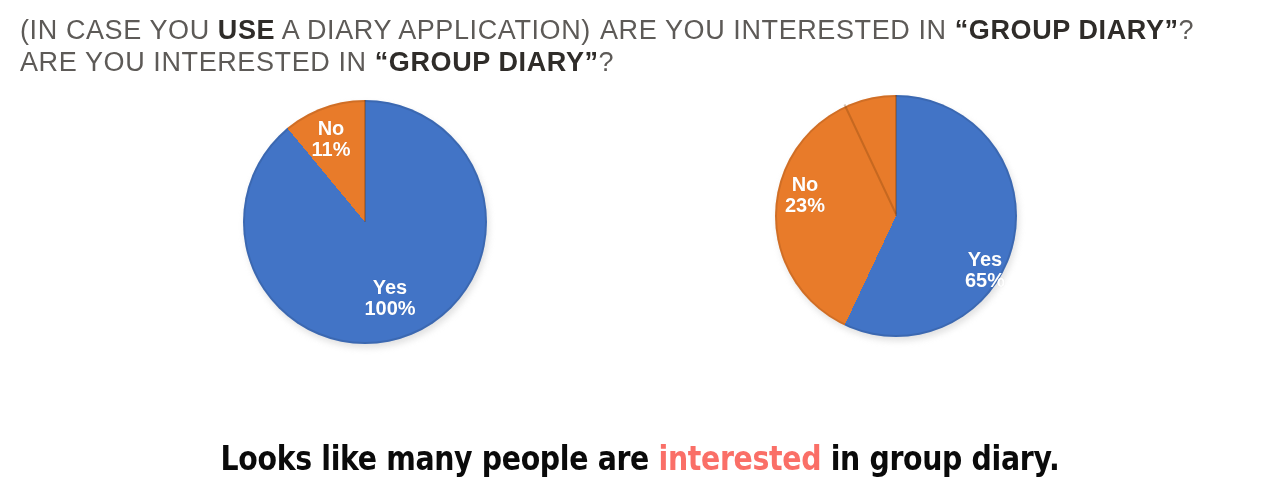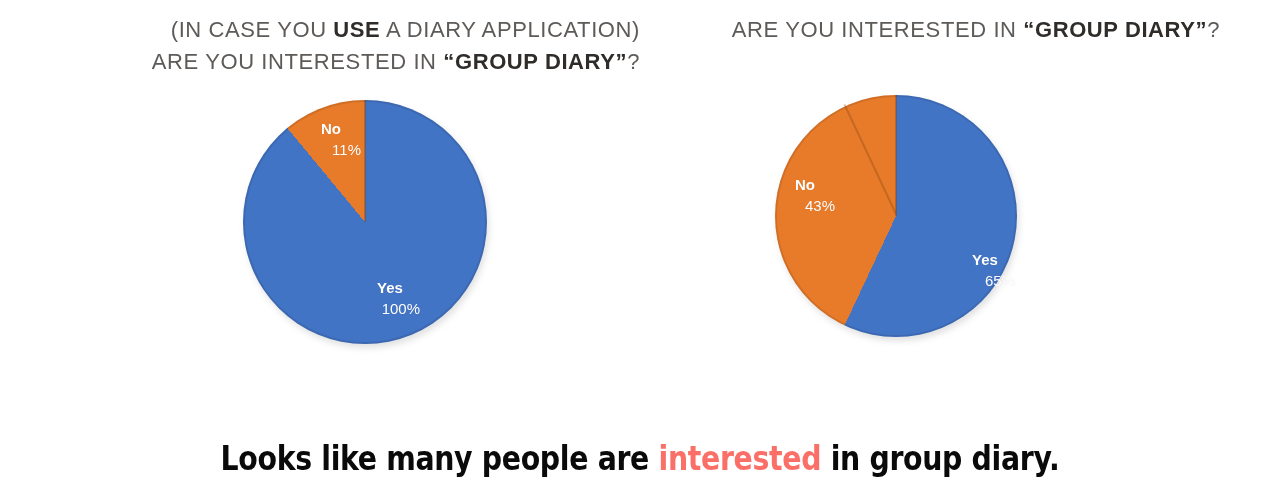--- a/index.html
+++ b/index.html
@@ -32,22 +32,22 @@
   }
   .panel-left  { left: 20px; }
   .panel-right { left: 600px; }
 
   
   .chart-title {
     position: absolute;
     top: 14px;
     left: 0;
     width: 100%;
-    text-align: right;
-    font-size: 22px;
+    text-align: left;
+    font-size: 27px;
     line-height: 32px;
     letter-spacing: 0.6px;
     color: #5d5a57;
     font-weight: 400;
     white-space: nowrap;
   }
   .chart-title .t-line { display: block; }
   .chart-title .em {
     color: #2f2c29;
     font-weight: 700;
@@ -127,28 +127,28 @@
     background: rgba(120,60,10,0.30);
     transform-origin: top center;
     transform: rotate(11deg);
   }
 
   
   .data-label {
     position: absolute;
     color: #ffffff;
     font-weight: 700;
-    font-size: 15px;
+    font-size: 20px;
     line-height: 21px;
     text-align: center;
     white-space: nowrap;
     text-shadow: 0 0 1px rgba(0,0,0,0.12);
   }
   .data-label .dl-name { display: block; font-weight: 700; }
-  .data-label .dl-val  { display: block; font-weight: 400; text-align: right; }
+  .data-label .dl-val  { display: block; font-weight: 700; }
 
   .lbl-left-no   { left: 281px; top: 118px; width: 60px; }
   .lbl-left-yes  { left: 340px; top: 277px; width: 60px; }
   .lbl-right-no  { left: 775px; top: 174px; width: 60px; }
   .lbl-right-yes { left: 955px; top: 249px; width: 60px; }
 
   
   .caption {
     position: absolute;
     left: 0;
@@ -207,21 +207,21 @@
   <div class="pie-wrap pie-right-wrap">
     <div class="pie-shadow pie-right-shadow"></div>
     <div class="pie pie-right" style="background: conic-gradient(rgb(66, 116, 198) 0deg, rgb(66, 116, 198) 205.2deg, rgb(232, 123, 42) 205.2deg, rgb(232, 123, 42) 360deg);"></div>
     <div class="pie-right-rim"></div>
     <div class="sep-right-top"></div>
     <div class="sep-right-bot" style="transform: rotate(154.8deg); left: 120px; top: 119px; height: 121px; transform-origin: center top;"></div>
   </div>
 
   <div class="data-label lbl-right-no">
     <span class="dl-name">No</span>
-    <span class="dl-val">43%</span>
+    <span class="dl-val">23%</span>
   </div>
 
   <div class="data-label lbl-right-yes">
     <span class="dl-name">Yes</span>
     <span class="dl-val">65%</span>
   </div>
 
   <div class="caption"><span>Looks like many people are </span><span class="hl">interested</span><span> in group diary.</span></div>
 
 </div>

